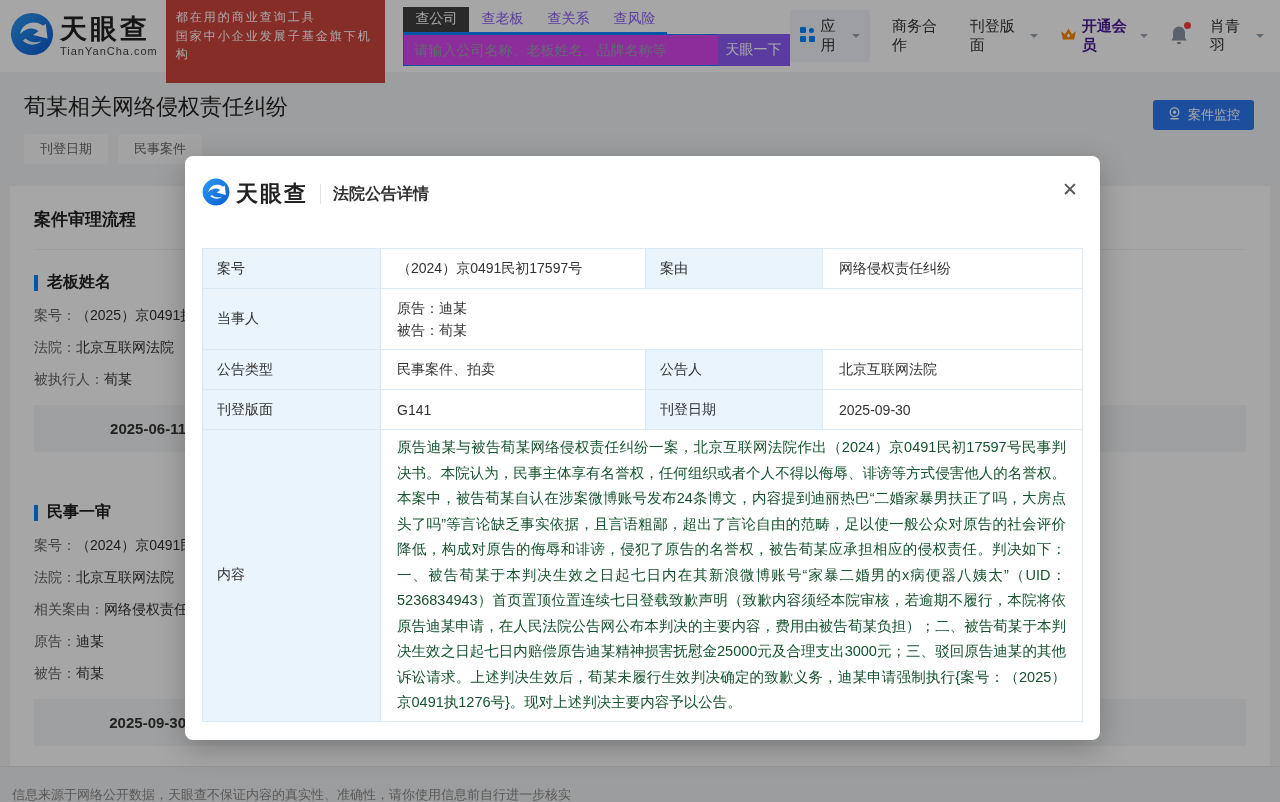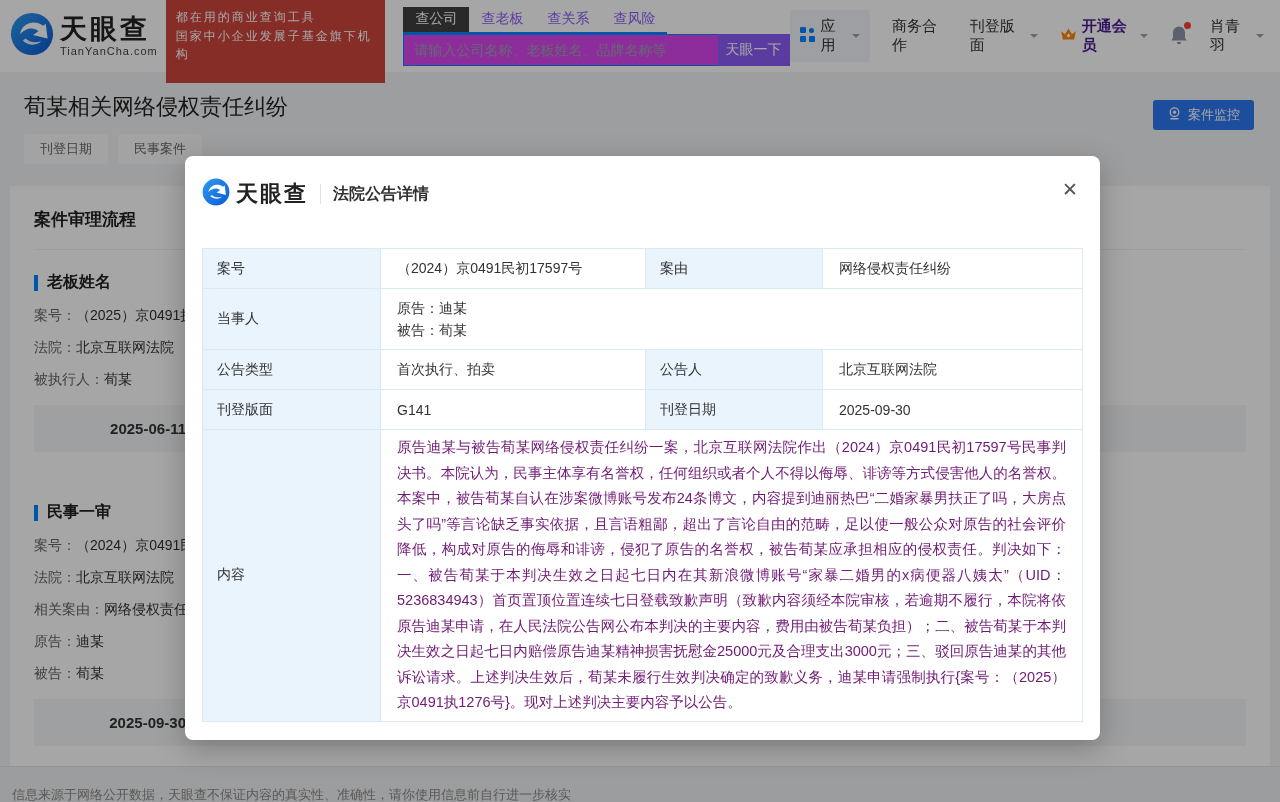--- a/index.html
+++ b/index.html
@@ -65,21 +65,21 @@
   .m-close { position:absolute; right:22px; top:24px; font-size:19px; color:#555; background:none; border:none; cursor:pointer; line-height:1; }
   .m-table-wrap { padding:16px 17px 18px; }
   table.detail { width:100%; border-collapse:collapse; table-layout:fixed; }
   table.detail td { border:1px solid #d9eaf6; font-size:14px; color:#333; vertical-align:middle; }
   td.lbl { background:#e9f4fc; padding:8px 14px; }
   td.val { padding:8px 16px; background:#fff; }
   tr.r1 td, tr.r3 td, tr.r4 td { height:40px; }
   tr.r2 td { height:60px; }
   .party-line { line-height:22px; }
   td.content-cell { padding:5px 16px; }
-  .content-text { font-size:14.5px; line-height:25.5px; text-align:justify; color:#701a75; }
+  .content-text { font-size:14.5px; line-height:25.5px; text-align:justify; color:#14532d; }
 </style>
 </head>
 <body>
 
 <header class="navbar">
   <div class="logo">
     <span>
       <svg width="44" height="44" viewBox="0 0 48 48">
           <defs>
             <linearGradient id="lg1" x1="0" y1="0" x2="1" y2="1">
@@ -259,21 +259,21 @@
       </tr>
       <tr class="r2">
         <td class="lbl">当事人</td>
         <td class="val" colspan="3">
           <div class="party-line">原告：迪某</div>
           <div class="party-line">被告：荀某</div>
         </td>
       </tr>
       <tr class="r3">
         <td class="lbl">公告类型</td>
-        <td class="val">首次执行、拍卖</td>
+        <td class="val">民事案件、拍卖</td>
         <td class="lbl">公告人</td>
         <td class="val">北京互联网法院</td>
       </tr>
       <tr class="r4">
         <td class="lbl">刊登版面</td>
         <td class="val">G141</td>
         <td class="lbl">刊登日期</td>
         <td class="val">2025-09-30</td>
       </tr>
       <tr class="r5">

